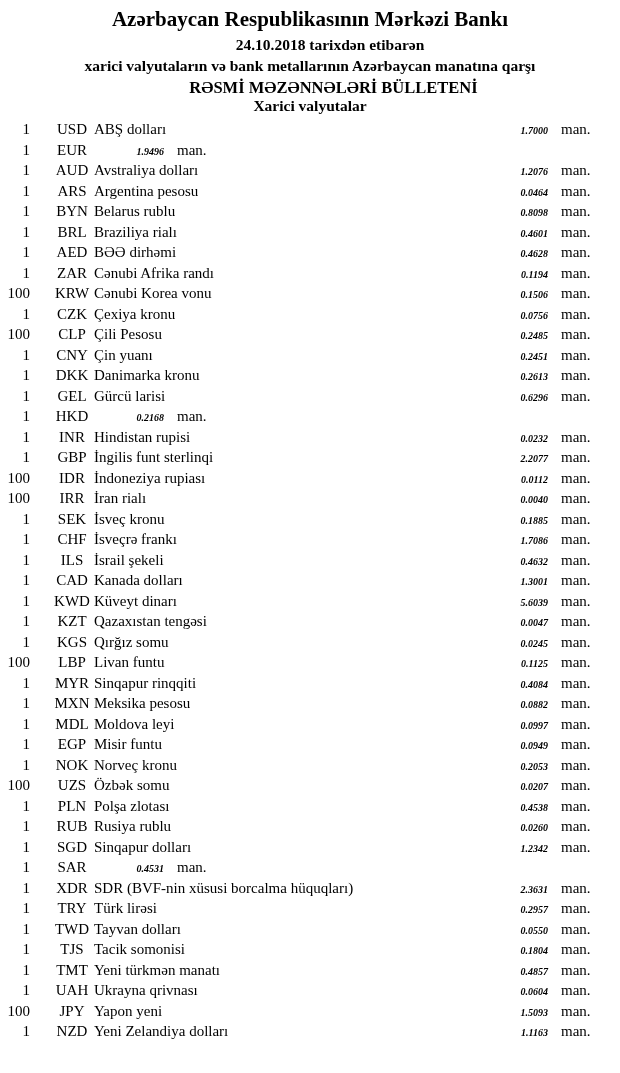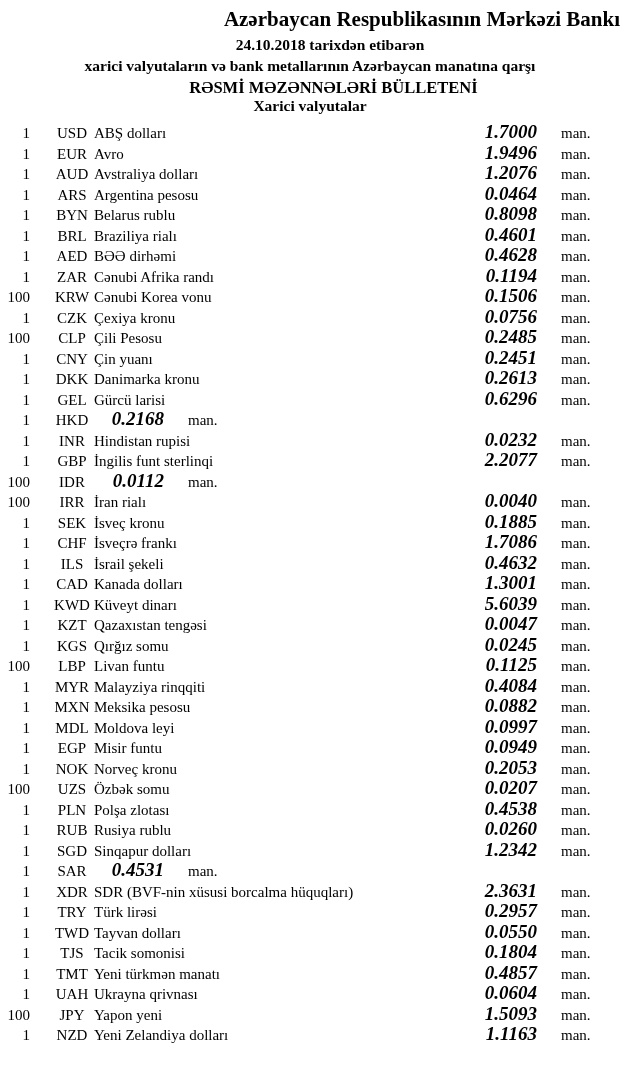--- a/index.html
+++ b/index.html
@@ -20,21 +20,20 @@
     box-sizing: border-box;
   }
   .header {
     text-align: center;
     padding-top: 7px;
   }
   .title {
     font-size: 21px;
     font-weight: bold;
     line-height: 24px;
-    text-align: right;
   }
   .date-line {
     font-size: 15.5px;
     font-weight: bold;
     margin-top: 5px;
     line-height: 18px;
     padding-left: 40px;
   }
   .subtitle {
     font-size: 15.5px;
@@ -83,25 +82,25 @@
     padding-left: 0px;
     white-space: nowrap;
     overflow: hidden;
   }
   .rate {
     width: 70px;
     text-align: right;
     flex: 0 0 auto;
     font-weight: bold;
     font-style: italic;
-    font-size: 19px;
+    font-size: 10px;
   }
   .unit {
     width: 32px;
-    margin-left: 24px;
+    margin-left: 13px;
     flex: 0 0 auto;
   }
 </style>
 </head>
 <body>
 
 <div class="page">
 
   <div class="header">
     <div class="title">Azərbaycan Respublikasının Mərkəzi Bankı</div>
@@ -116,21 +115,20 @@
       <div class="row">
     <span class="qty">1</span>
     <span class="code">USD</span>
     <span class="name">ABŞ dolları</span>
     <span class="rate">1.7000</span>
     <span class="unit">man.</span>
   </div>
       <div class="row">
     <span class="qty">1</span>
     <span class="code">EUR</span>
-    <span class="name">Avro</span>
     <span class="rate">1.9496</span>
     <span class="unit">man.</span>
   </div>
       <div class="row">
     <span class="qty">1</span>
     <span class="code">AUD</span>
     <span class="name">Avstraliya dolları</span>
     <span class="rate">1.2076</span>
     <span class="unit">man.</span>
   </div>
@@ -227,20 +225,21 @@
       <div class="row">
     <span class="qty">1</span>
     <span class="code">GBP</span>
     <span class="name">İngilis funt sterlinqi</span>
     <span class="rate">2.2077</span>
     <span class="unit">man.</span>
   </div>
       <div class="row">
     <span class="qty">100</span>
     <span class="code">IDR</span>
+    <span class="name">İndoneziya rupiası</span>
     <span class="rate">0.0112</span>
     <span class="unit">man.</span>
   </div>
       <div class="row">
     <span class="qty">100</span>
     <span class="code">IRR</span>
     <span class="name">İran rialı</span>
     <span class="rate">0.0040</span>
     <span class="unit">man.</span>
   </div>
@@ -296,21 +295,21 @@
       <div class="row">
     <span class="qty">100</span>
     <span class="code">LBP</span>
     <span class="name">Livan funtu</span>
     <span class="rate">0.1125</span>
     <span class="unit">man.</span>
   </div>
       <div class="row">
     <span class="qty">1</span>
     <span class="code">MYR</span>
-    <span class="name">Malayziya rinqqiti</span>
+    <span class="name">Sinqapur rinqqiti</span>
     <span class="rate">0.4084</span>
     <span class="unit">man.</span>
   </div>
       <div class="row">
     <span class="qty">1</span>
     <span class="code">MXN</span>
     <span class="name">Meksika pesosu</span>
     <span class="rate">0.0882</span>
     <span class="unit">man.</span>
   </div>

